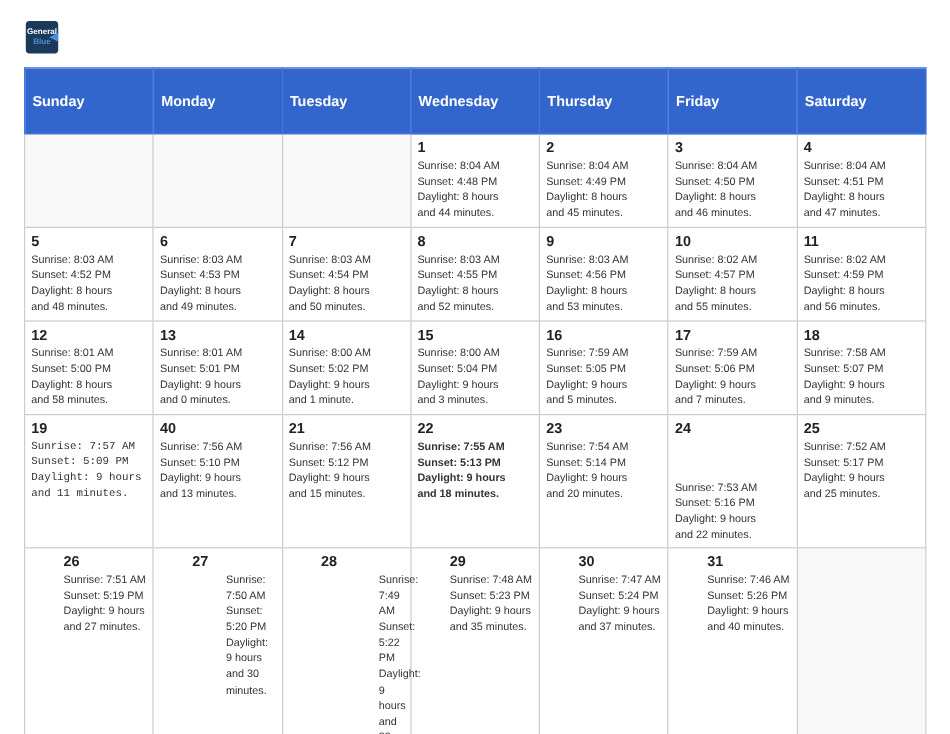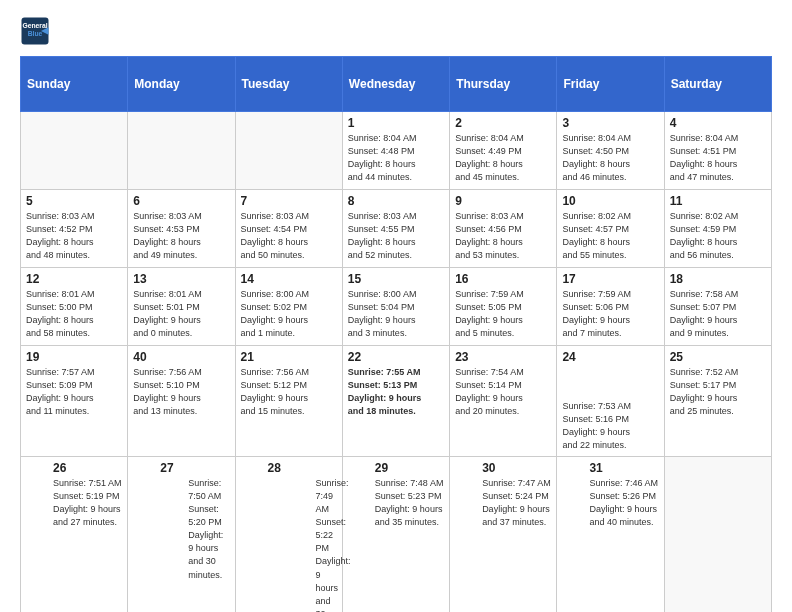--- a/index.html
+++ b/index.html
@@ -254,21 +254,21 @@
             <div class="day-num">18</div>
             <div class="day-info" style="white-space: pre-line;">Sunrise: 7:58 AM
 Sunset: 5:07 PM
 Daylight: 9 hours
 and 9 minutes.</div>
           </td>
         </tr>
         <tr>
           <td>
             <div class="day-num">19</div>
-            <div class="day-info" style="white-space: pre-line;">Sunrise: 7:57 AM
+            <div class="day-info" style="white-space: pre-line; font-family: Liberation Mono, monospace;">Sunrise: 7:57 AM
 Sunset: 5:09 PM
 Daylight: 9 hours
 and 11 minutes.</div>
           </td>
           <td>
             <div class="day-num">40</div>
             <div class="day-info" style="white-space: pre-line;">Sunrise: 7:56 AM
 Sunset: 5:10 PM
 Daylight: 9 hours
 and 13 minutes.</div>

